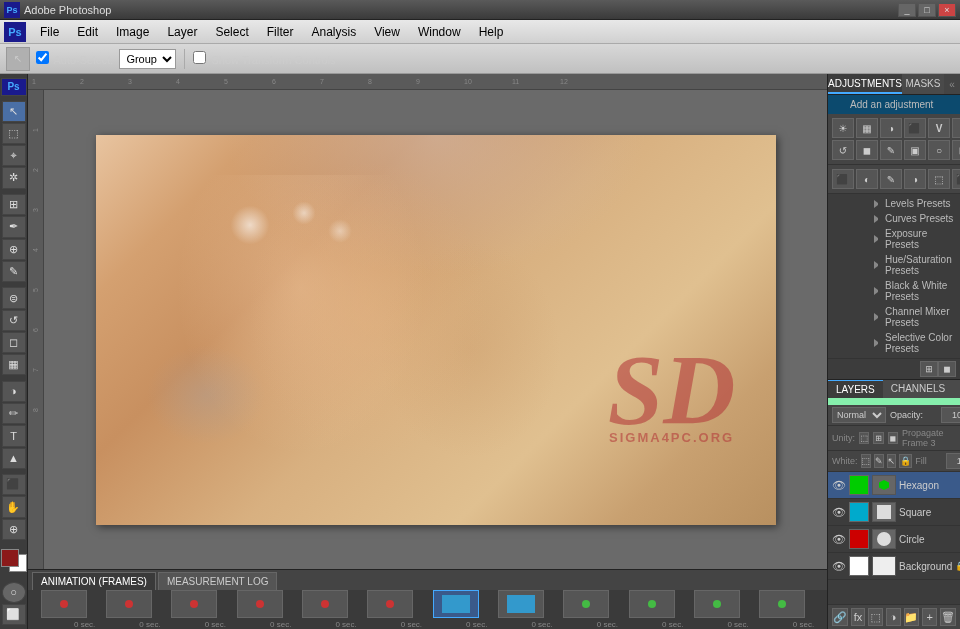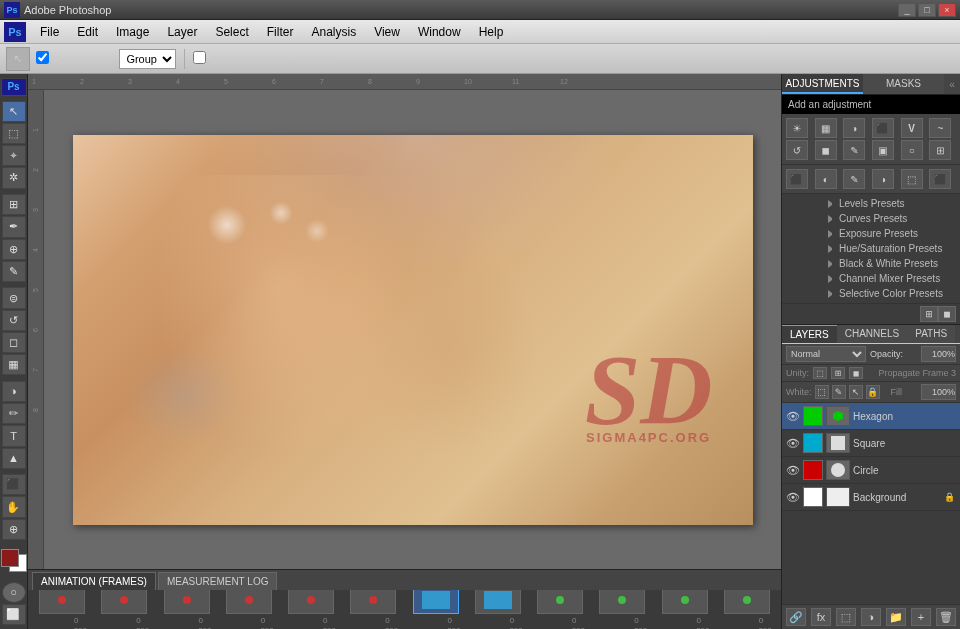--- a/index.html
+++ b/index.html
@@ -219,21 +219,21 @@
       background: #3a5a8a;
     }
     .frame-time {
       font-size: 8px;
       color: #888;
       margin-left: 42px;
     }
 
     
     #right-panel {
-      width: 179px;
+      width: 133px;
       background: #3c3c3c;
       border-left: 1px solid #222;
       display: flex;
       flex-direction: column;
       flex-shrink: 0;
       overflow: hidden;
     }
 
     
     #adjustments-panel {
@@ -265,24 +265,24 @@
       width: 16px;
       height: 20px;
       display: flex;
       align-items: center;
       justify-content: center;
       font-size: 10px;
       color: #888;
       cursor: pointer;
     }
     #adj-header {
-      padding: 4px 6px;
+      padding: 4px 22px;
       font-size: 10px;
       color: #bbb;
-      background: #000000;
+      background: #0c4a6e;
     }
     #adj-icons {
       padding: 4px;
       display: grid;
       grid-template-columns: repeat(6, 1fr);
       gap: 2px;
       background: #444;
       border-bottom: 1px solid #333;
     }
     .adj-icon {
@@ -328,21 +328,21 @@
     
     #layers-panel {
       flex: 1;
       display: flex;
       flex-direction: column;
       overflow: hidden;
     }
     #layers-tabs {
       display: flex;
       background: #444;
-      border-bottom: 1px solid #86efac;
+      border-bottom: 7px solid #86efac;
     }
     .layers-tab {
       padding: 3px 8px;
       font-size: 10px;
       color: #ccc;
       cursor: pointer;
       background: #4a4a4a;
     }
     .layers-tab.active {
       background: #3c3c3c;

